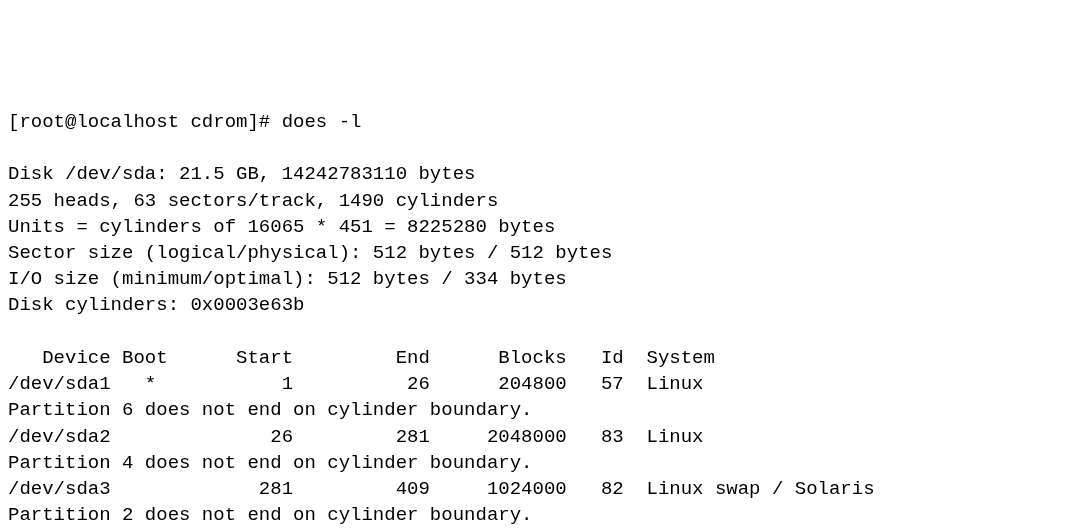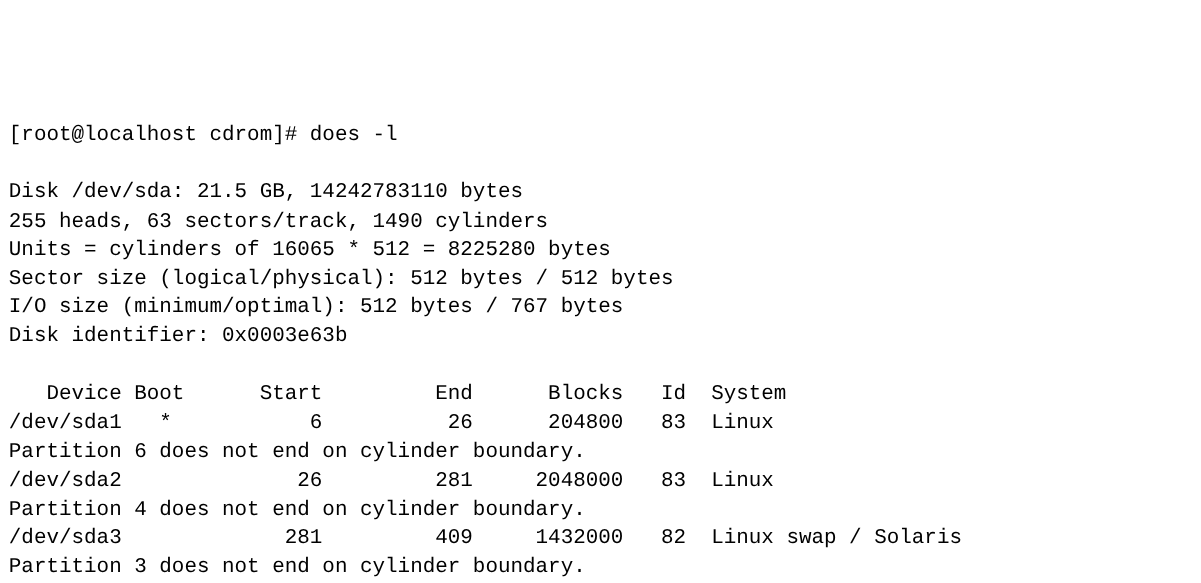--- a/index.html
+++ b/index.html
@@ -15,30 +15,30 @@
   </style>
 </head>
 <body>
 
 
 
 <div><span>[root@localhost cdrom]# does -l</span>
 <span></span>
 <span>Disk /dev/sda: 21.5 GB, 14242783110 bytes</span>
 <span>255 heads, 63 sectors/track, 1490 cylinders</span>
-<span>Units = cylinders of 16065 * 512 = 8225280 bytes</span>
+<span>Units = cylinders of 16065 * 451 = 8225280 bytes</span>
 <span>Sector size (logical/physical): 512 bytes / 512 bytes</span>
-<span>I/O size (minimum/optimal): 512 bytes / 767 bytes</span>
-<span>Disk identifier: 0x0003e63b</span>
+<span>I/O size (minimum/optimal): 512 bytes / 334 bytes</span>
+<span>Disk cylinders: 0x0003e63b</span>
 <span></span>
 <span>   Device Boot      Start         End      Blocks   Id  System</span>
-<span>/dev/sda1   *           6          26      204800   83  Linux</span>
+<span>/dev/sda1   *           1          26      204800   57  Linux</span>
 <span>Partition 6 does not end on cylinder boundary.</span>
 <span>/dev/sda2              26         281     2048000   83  Linux</span>
 <span>Partition 4 does not end on cylinder boundary.</span>
-<span>/dev/sda3             281         409     1432000   82  Linux swap / Solaris</span>
-<span>Partition 3 does not end on cylinder boundary.</span>
+<span>/dev/sda3             281         409     1024000   82  Linux swap / Solaris</span>
+<span>Partition 2 does not end on cylinder boundary.</span>
 
 
 </div>
 
 
 
 
 </body></html>

